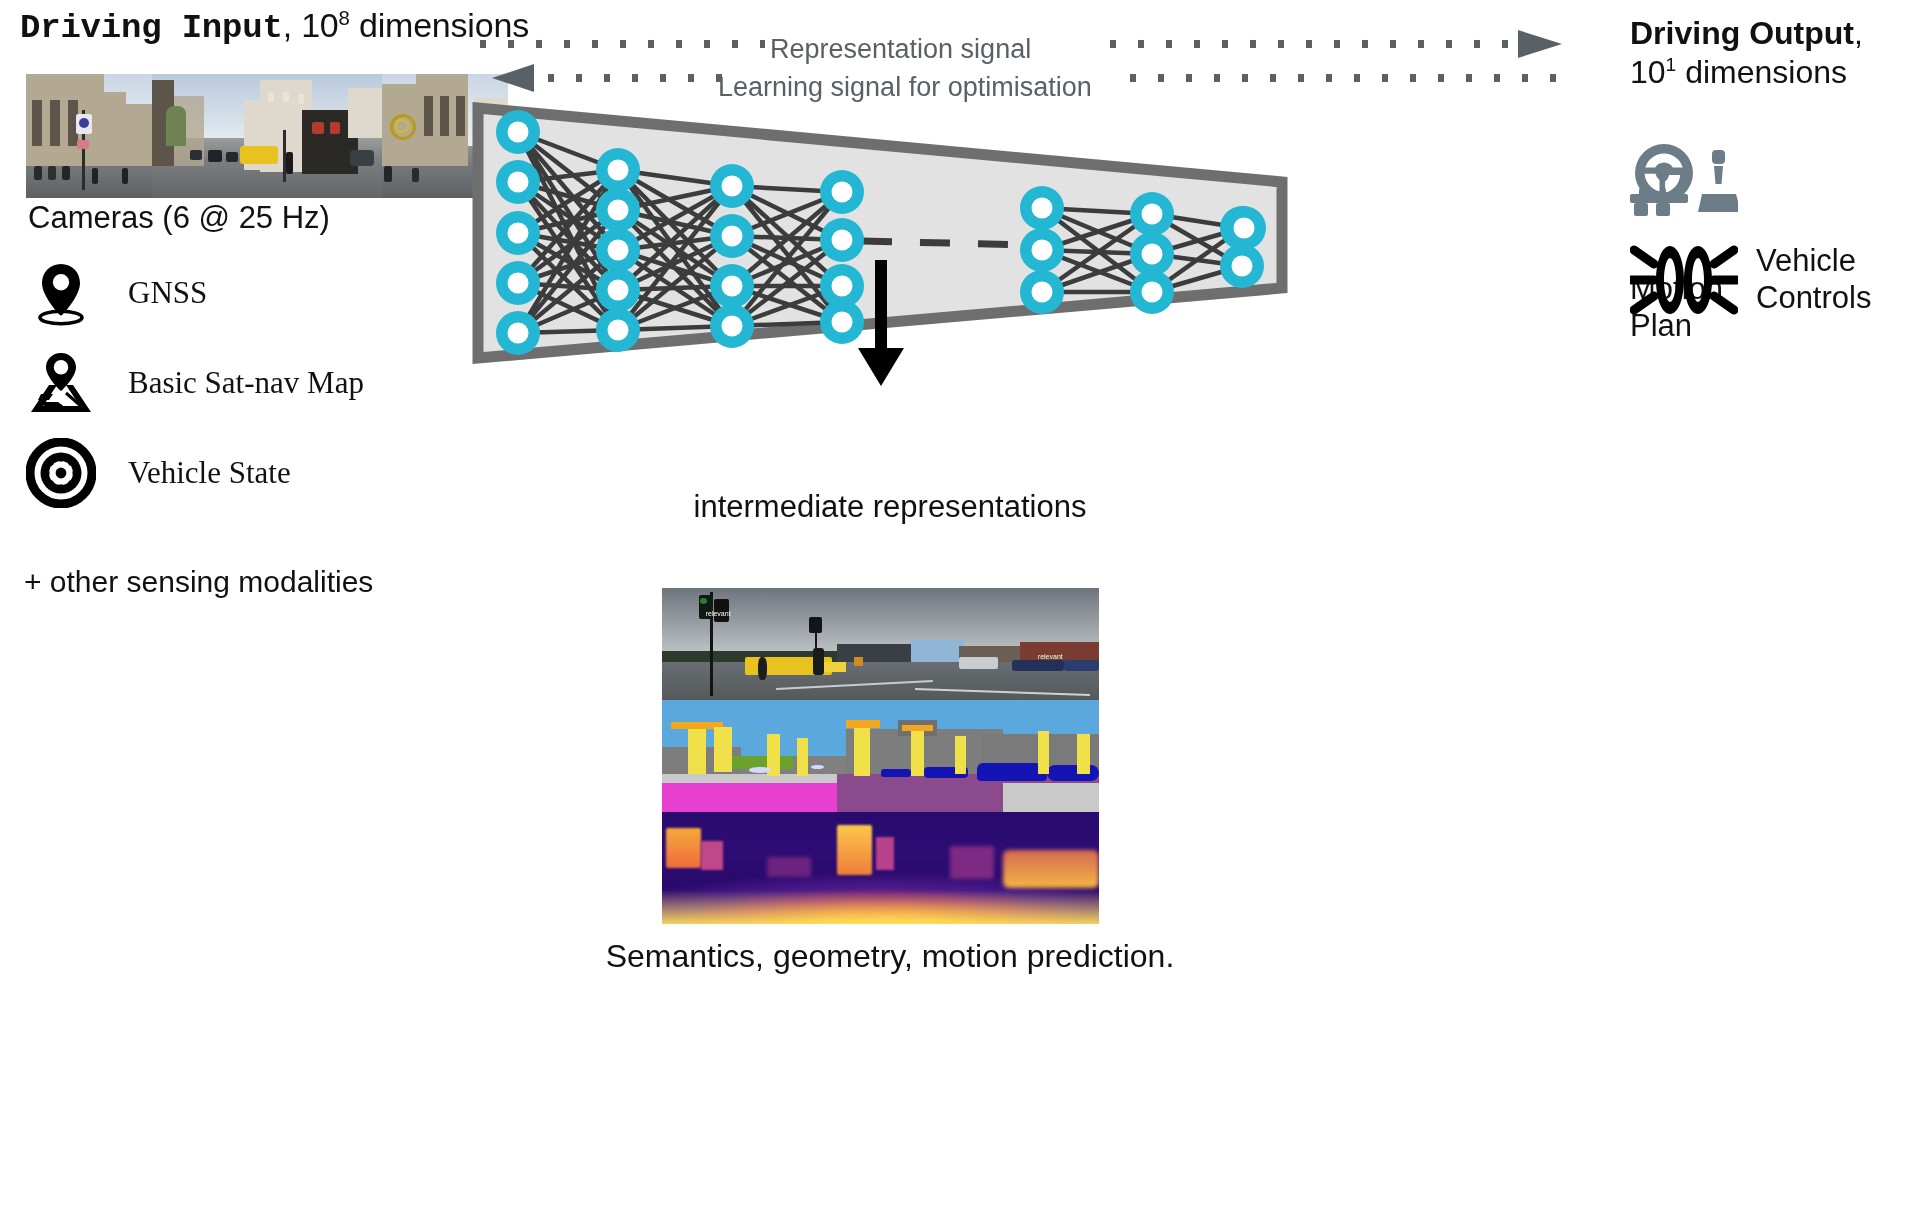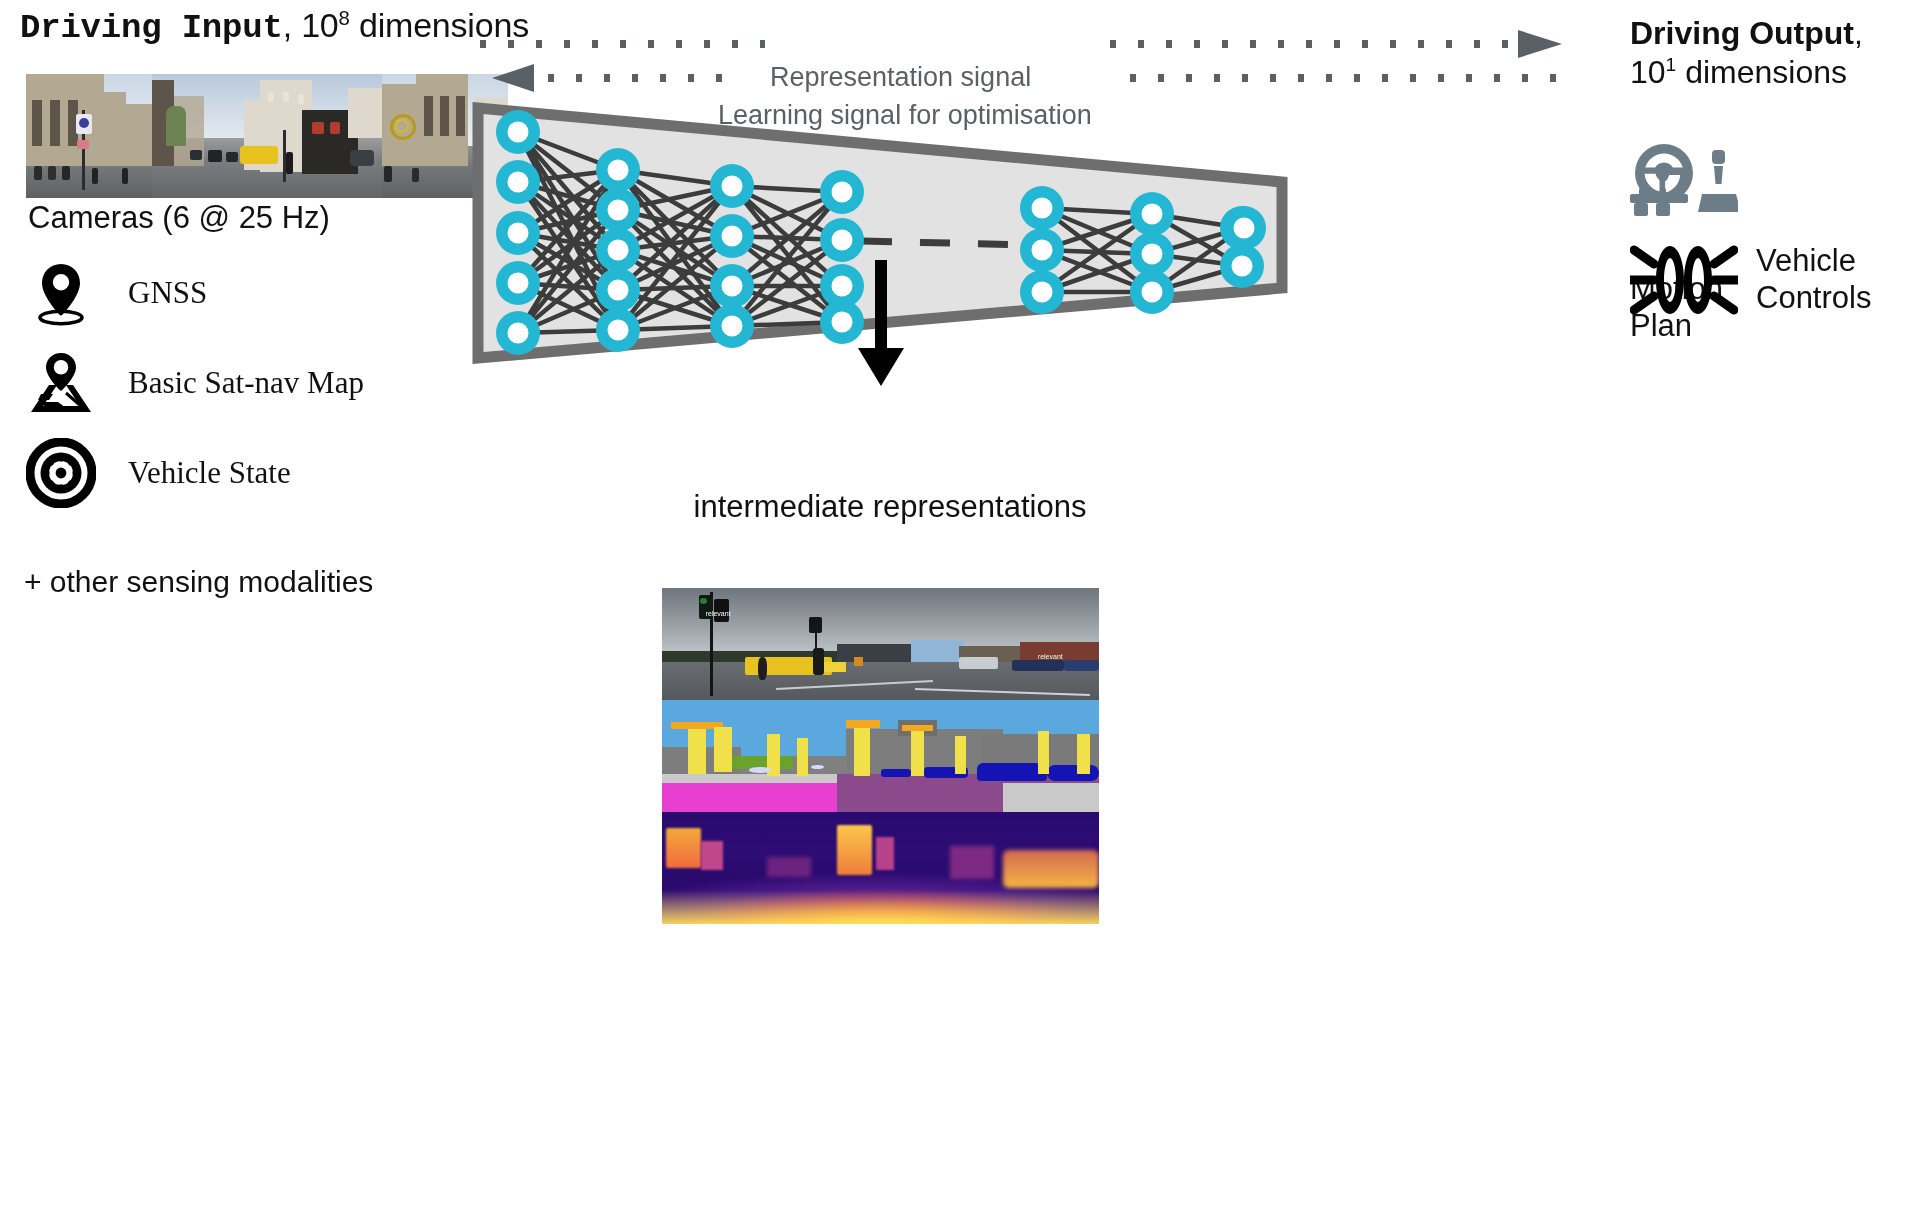--- a/index.html
+++ b/index.html
@@ -55,21 +55,21 @@
   .modality-row{position:absolute;left:12px;display:flex;align-items:center;gap:32px;font-family:Liberation Serif, serif;}
   .modality-row .ico{width:70px;height:70px;flex:0 0 70px;position:relative;}
   .modality-row .lbl{font-size:31px;white-space:nowrap;}
   #row-gnss{top:258px;}
   #row-map{top:348px;}
   #row-vehicle{top:438px;}
   #other-modalities{position:absolute;left:10px;top:562px;font-size:30px;line-height:1.32;}
 
   
   #signal-band{left:470px;top:14px;width:1120px;height:92px;}
-  .sig-label{position:absolute;font-size:27px;color:#5a6166;white-space:nowrap;margin-top:28px;}
+  .sig-label{position:absolute;font-size:27px;color:#5a6166;white-space:nowrap;}
   #label-representation{left:300px;top:20px;}
   #label-learning{left:248px;top:58px;}
 
   
   #network-panel{left:470px;top:100px;width:820px;height:266px;}
 
   
   #decoded-caption{left:630px;top:486px;width:520px;text-align:center;
      font-size:31px;line-height:1.34;}
   #decoded-stack{left:662px;top:588px;width:437px;height:336px;
@@ -418,20 +418,21 @@
       <div class="sg" style="left:9%;top:26%;width:5%;height:26%;background:#c0478a;filter:blur(1px);"></div>
       <div class="sg" style="left:40%;top:12%;width:8%;height:44%;background:linear-gradient(#fcc74b,#ef7d3c);border-radius:2px;filter:blur(1px);"></div>
       <div class="sg" style="left:49%;top:22%;width:4%;height:30%;background:#b7418a;filter:blur(1px);"></div>
       <div class="sg" style="left:66%;top:30%;width:10%;height:30%;background:#7e2a85;filter:blur(2px);"></div>
       <div class="sg" style="left:78%;top:34%;width:22%;height:34%;background:linear-gradient(#d36a52,#f7b444);filter:blur(2px);border-radius:6px;"></div>
       <div class="sg" style="left:24%;top:40%;width:10%;height:18%;background:#6c2380;filter:blur(2px);"></div>
       <div class="sg" style="left:0;top:70%;width:100%;height:30%;background:linear-gradient(rgba(240,140,60,.0),rgba(255,225,90,.92));"></div>
     </div>
   </div>
 
+  <div class="abs" id="bottom-caption">Semantics, geometry, motion prediction.</div>
 
   <div class="abs" id="right-column">
 
     <div id="output-heading">
       <div><b>Driving Output</b><span>,</span></div>
       <div><span>10</span><sup>1</sup><span> dimensions</span></div>
     </div>
 
     <div class="out-row" id="row-motion-plan">
       <span class="ico">

